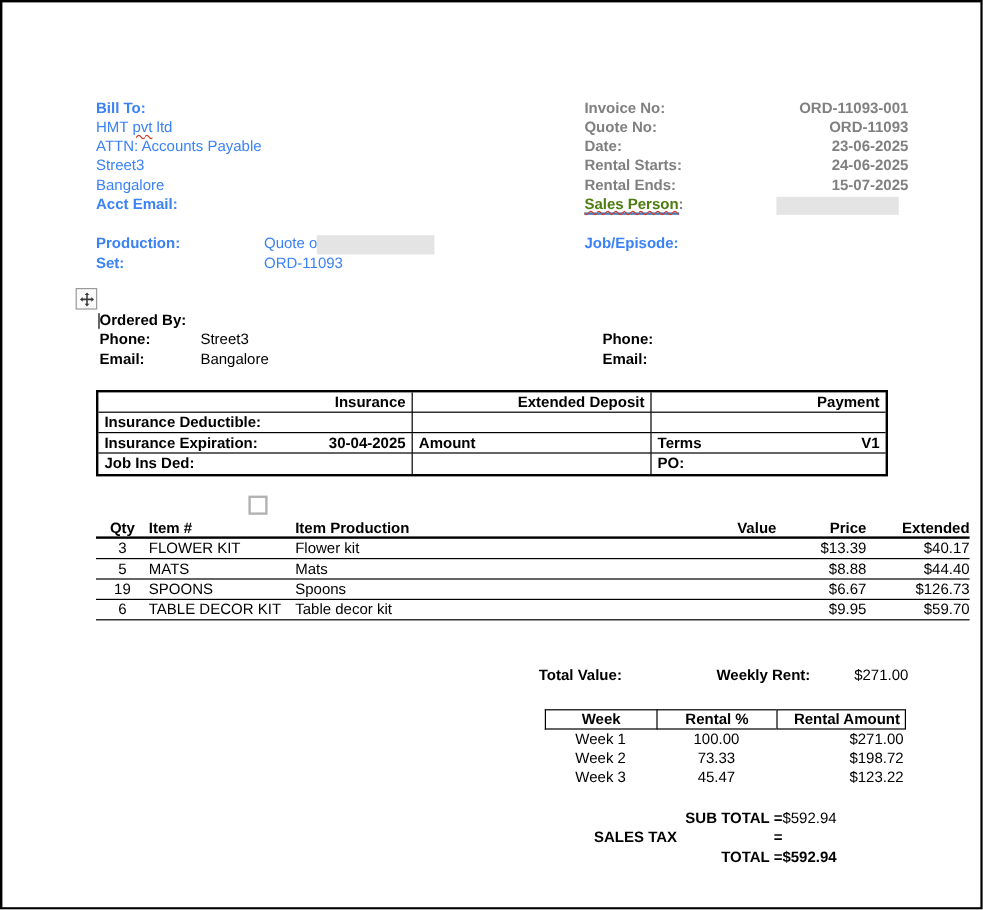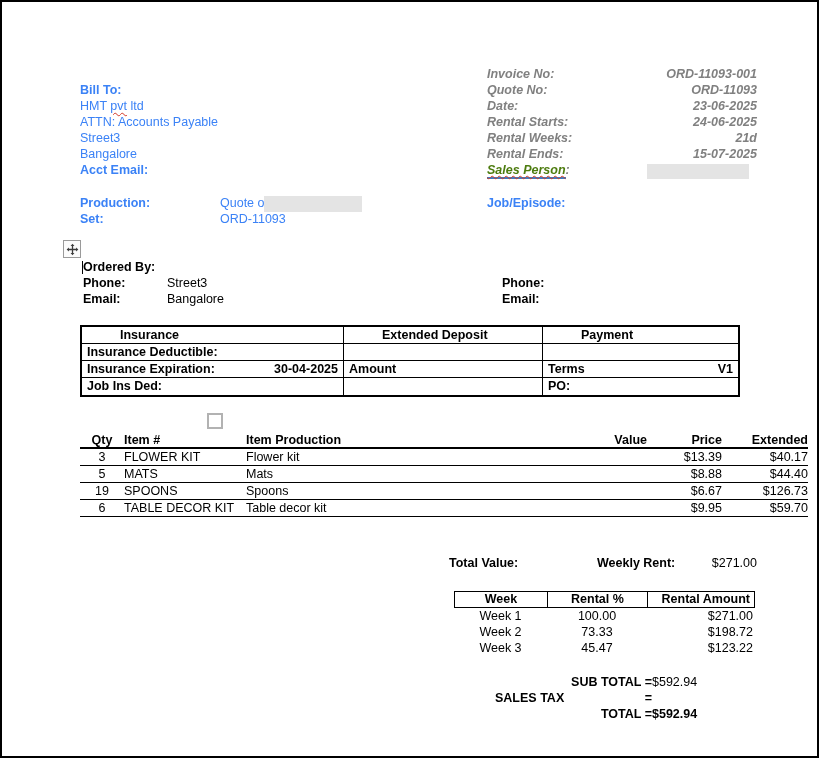--- a/index.html
+++ b/index.html
@@ -7,30 +7,30 @@
     position:relative; width:819px; height:758px; box-sizing:border-box;
     border:2px solid #000; background:#fff; overflow:hidden;
     font-family:"Liberation Sans", sans-serif; font-size:12.5px; color:#000;
   }
   .t { position:absolute; white-space:nowrap; line-height:16px; }
   .g { color:#3b82f6; }
   .b { font-weight:700; }
   .wavy { text-decoration:underline wavy #d23b2a 1px; text-underline-offset:2px; }
   .redact { position:absolute; background:#e4e4e4; }
   
-  .inv-block { position:absolute; left:485px; top:64px; width:270px;font-style:italic; }
+  .inv-block { position:absolute; left:485px; top:80px; width:270px; }
   .inv-row { display:flex; justify-content:space-between; height:16px; line-height:16px; color:#808080; font-weight:700; }
   .sales-link { color:#4d7c0f; font-weight:700; border-bottom:2px solid #3f7cc0; text-decoration:underline wavy #d23b2a 1px; text-underline-offset:1px; }
   
   .ins-table { position:absolute; left:78px; top:323px; width:660px; border:2px solid #000; box-sizing:border-box;
     display:grid; grid-template-columns:262px 199px 195px; }
   .ic { height:17px; line-height:16px; box-sizing:border-box; border-right:1px solid #000; border-bottom:1px solid #000; padding:0 5px; overflow:hidden; }
   .ic.last { border-right:none; }
   .ic.bot { border-bottom:none; }
-  .ic.hd { text-align:left; font-weight:700;padding-left:38px; }
+  .ic.hd { text-align:right; font-weight:700;padding-left:38px; }
   .ic.split { display:flex; justify-content:space-between; font-weight:700; }
   .ic.bold { font-weight:700; }
   
   .items { position:absolute; left:78px; top:430px; width:728px; }
   .it-row { display:grid; grid-template-columns:44px 122px 314px 87px 75px 86px; height:17px; line-height:16px; box-sizing:border-box; }
   .it-head { font-weight:700; border-bottom:2px solid #000; }
   .it-body { border-bottom:1.5px solid #000; }
   .c-qty { text-align:center; }
   .c-val,.c-price,.c-ext { text-align:right; }
   
@@ -77,24 +77,20 @@
       </div>
     <div class="inv-row">
         <span>Date:</span>
         <span>23-06-2025</span>
       </div>
     <div class="inv-row">
         <span>Rental Starts:</span>
         <span>24-06-2025</span>
       </div>
     <div class="inv-row">
-        <span>Rental Weeks:</span>
-        <span>21d</span>
-      </div>
-    <div class="inv-row">
         <span>Rental Ends:</span>
         <span>15-07-2025</span>
       </div>
     <div class="inv-row">
       <span><a class="sales-link">Sales Person</a><span>:</span></span>
     </div>
   </div>
   <div class="redact" style="left:645px; top:162px; width:102px; height:15px;"></div>
 
   <div class="t g b" style="left:78px; top:193px;">Production:</div>

